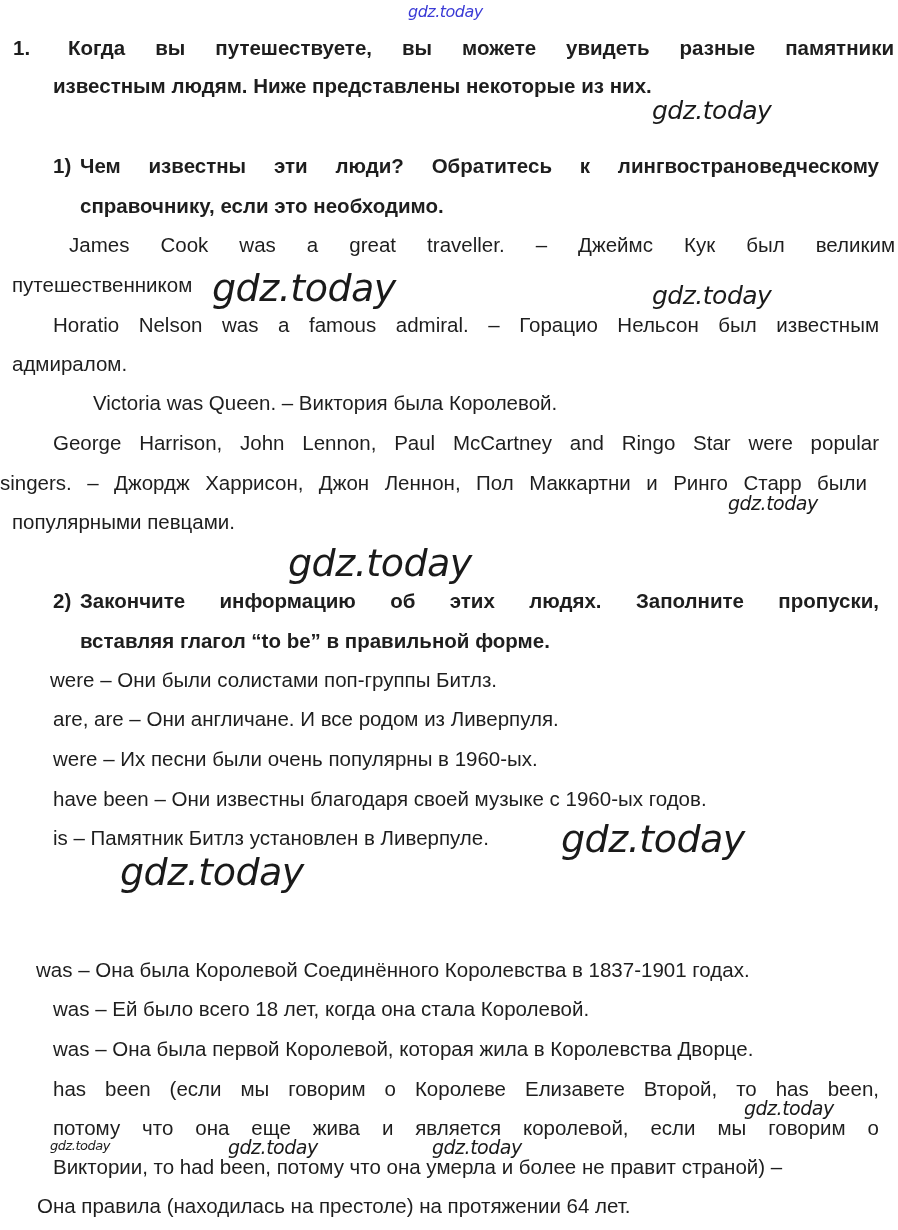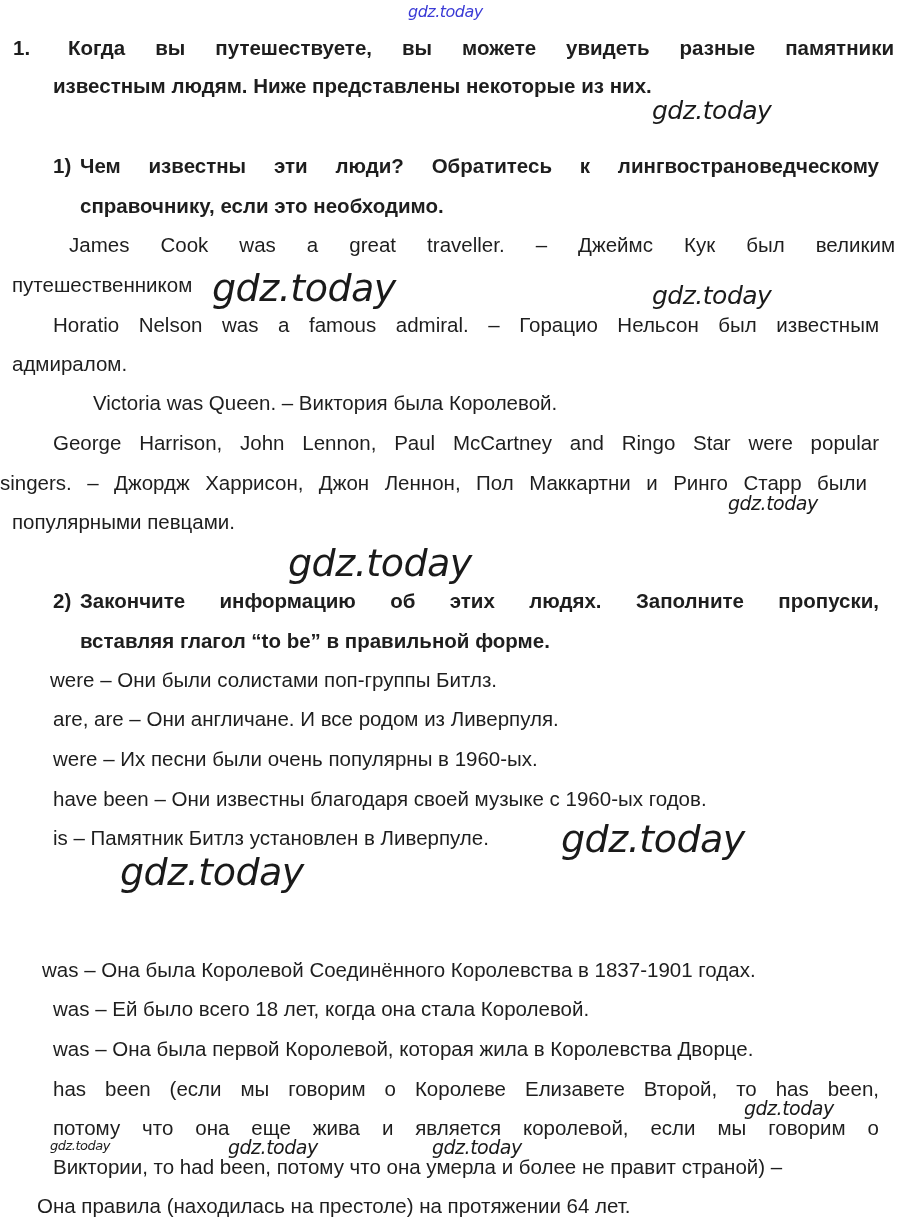--- a/index.html
+++ b/index.html
@@ -56,20 +56,20 @@
 <div class="abs t bold" style="left:53px; top:589px;">2)</div>
 <div class="abs t bold just" style="left:80px; top:589px; width:799px;">Закончите информацию об этих людях. Заполните пропуски,</div>
 <div class="abs t bold" style="left:80px; top:629px;">вставляя глагол “to be” в правильной форме.</div>
 
 <div class="abs t" style="left:50px; top:668px;">were – Они были солистами поп-группы Битлз.</div>
 <div class="abs t" style="left:53px; top:707px;">are, are – Они англичане. И все родом из Ливерпуля.</div>
 <div class="abs t" style="left:53px; top:747px;">were – Их песни были очень популярны в 1960-ых.</div>
 <div class="abs t" style="left:53px; top:787px;">have been – Они известны благодаря своей музыке с 1960-ых годов.</div>
 <div class="abs t" style="left:53px; top:826px;">is – Памятник Битлз установлен в Ливерпуле.</div>
 
-<div class="abs t" style="left:42px; top:958px;">was – Она была Королевой Соединённого Королевства в 1837-1901 годах.</div>
+<div class="abs t" style="left:36px; top:958px;">was – Она была Королевой Соединённого Королевства в 1837-1901 годах.</div>
 <div class="abs t" style="left:53px; top:997px;">was – Ей было всего 18 лет, когда она стала Королевой.</div>
 <div class="abs t" style="left:53px; top:1037px;">was – Она была первой Королевой, которая жила в Королевства Дворце.</div>
 
 <div class="abs t just" style="left:53px; top:1077px; width:826px;">has been (если мы говорим о Королеве Елизавете Второй, то has been,</div>
 <div class="abs t just" style="left:53px; top:1116px; width:826px;">потому что она еще жива и является королевой, если мы говорим о</div>
 <div class="abs t" style="left:53px; top:1155px;">Виктории, то had been, потому что она умерла и более не правит страной) –</div>
 <div class="abs t" style="left:37px; top:1194px;">Она правила (находилась на престоле) на протяжении 64 лет.</div>
 
 </body></html>

